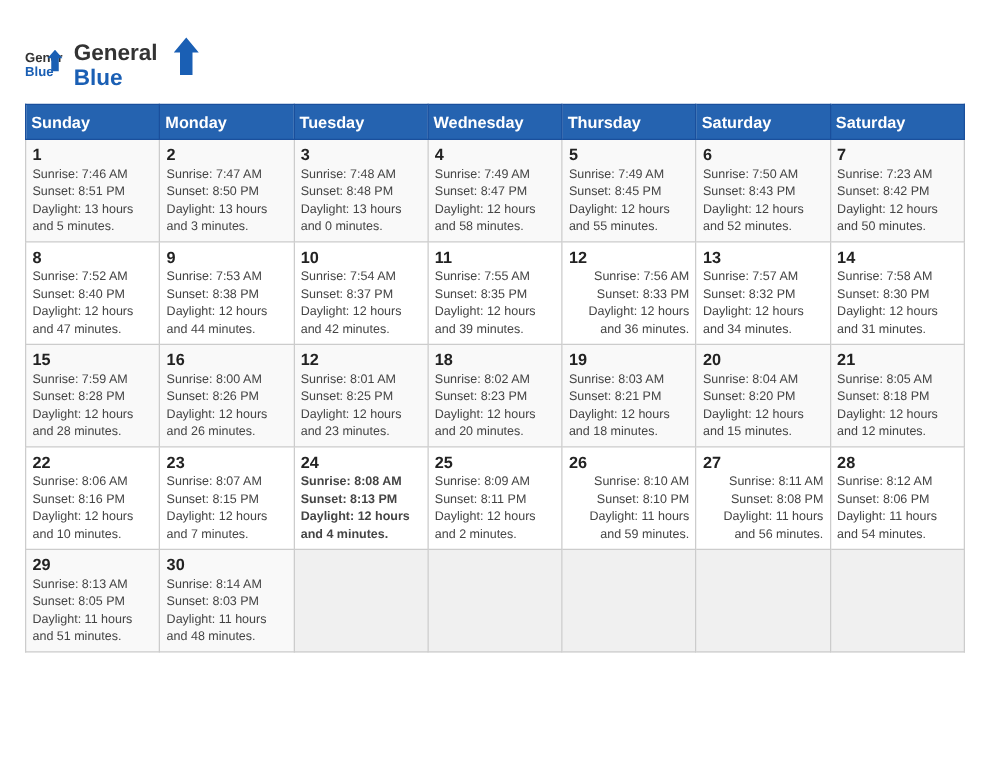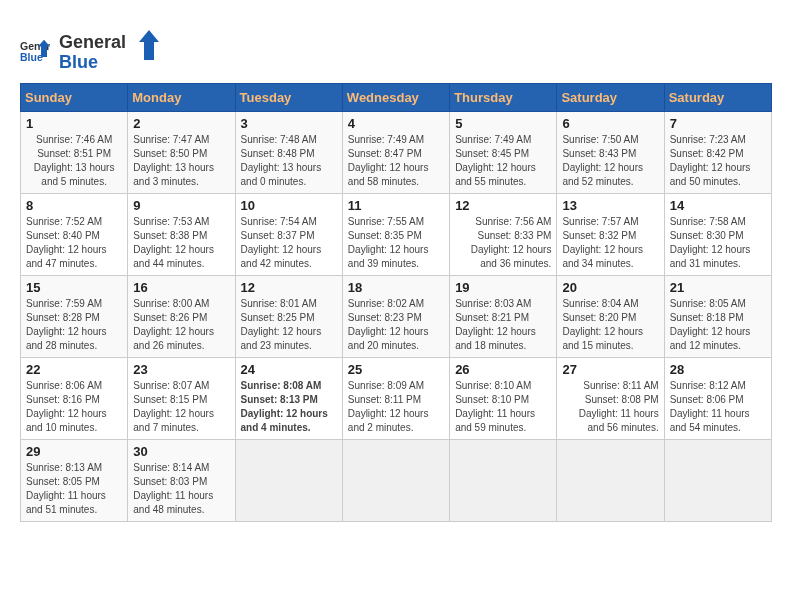--- a/index.html
+++ b/index.html
@@ -40,21 +40,21 @@
       color: #555;
       margin-top: 2px;
     }
     table {
       width: 100%;
       border-collapse: collapse;
       margin-top: 8px;
     }
     thead th {
       background-color: #2563b0;
-      color: #fdba74;
+      color: #ffffff;
       padding: 6px 4px;
       font-size: 13px;
       font-weight: bold;
       text-align: left;
       border: 1px solid #1a4f9c;
     }
     tbody td {
       border: 1px solid #ccc;
       vertical-align: top;
       padding: 4px 5px;
@@ -118,21 +118,21 @@
         <th>Wednesday</th>
         <th>Thursday</th>
         <th>Saturday</th>
         <th>Saturday</th>
       </tr>
   </thead>
   <tbody id="calendar-body">
       <tr>
         <td>
           <span class="day-num">1</span>
-          <div class="day-info" style="white-space: pre-line; text-align: center;">Sunrise: 7:46 AM
+          <div class="day-info" style="white-space: pre-line;">Sunrise: 7:46 AM
 Sunset: 8:51 PM
 Daylight: 13 hours
 and 5 minutes.</div>
         </td>
         <td>
           <span class="day-num">2</span>
           <div class="day-info" style="white-space: pre-line;">Sunrise: 7:47 AM
 Sunset: 8:50 PM
 Daylight: 13 hours
 and 3 minutes.</div>
@@ -299,21 +299,21 @@
         </td>
         <td>
           <span class="day-num">25</span>
           <div class="day-info" style="white-space: pre-line;">Sunrise: 8:09 AM
 Sunset: 8:11 PM
 Daylight: 12 hours
 and 2 minutes.</div>
         </td>
         <td>
           <span class="day-num">26</span>
-          <div class="day-info" style="white-space: pre-line;">Sunrise: 8:10 AM
+          <div class="day-info" style="white-space: pre-line; text-align: right;">Sunrise: 8:10 AM
 Sunset: 8:10 PM
 Daylight: 11 hours
 and 59 minutes.</div>
         </td>
         <td>
           <span class="day-num">27</span>
           <div class="day-info" style="white-space: pre-line; text-align: right;">Sunrise: 8:11 AM
 Sunset: 8:08 PM
 Daylight: 11 hours
 and 56 minutes.</div>

